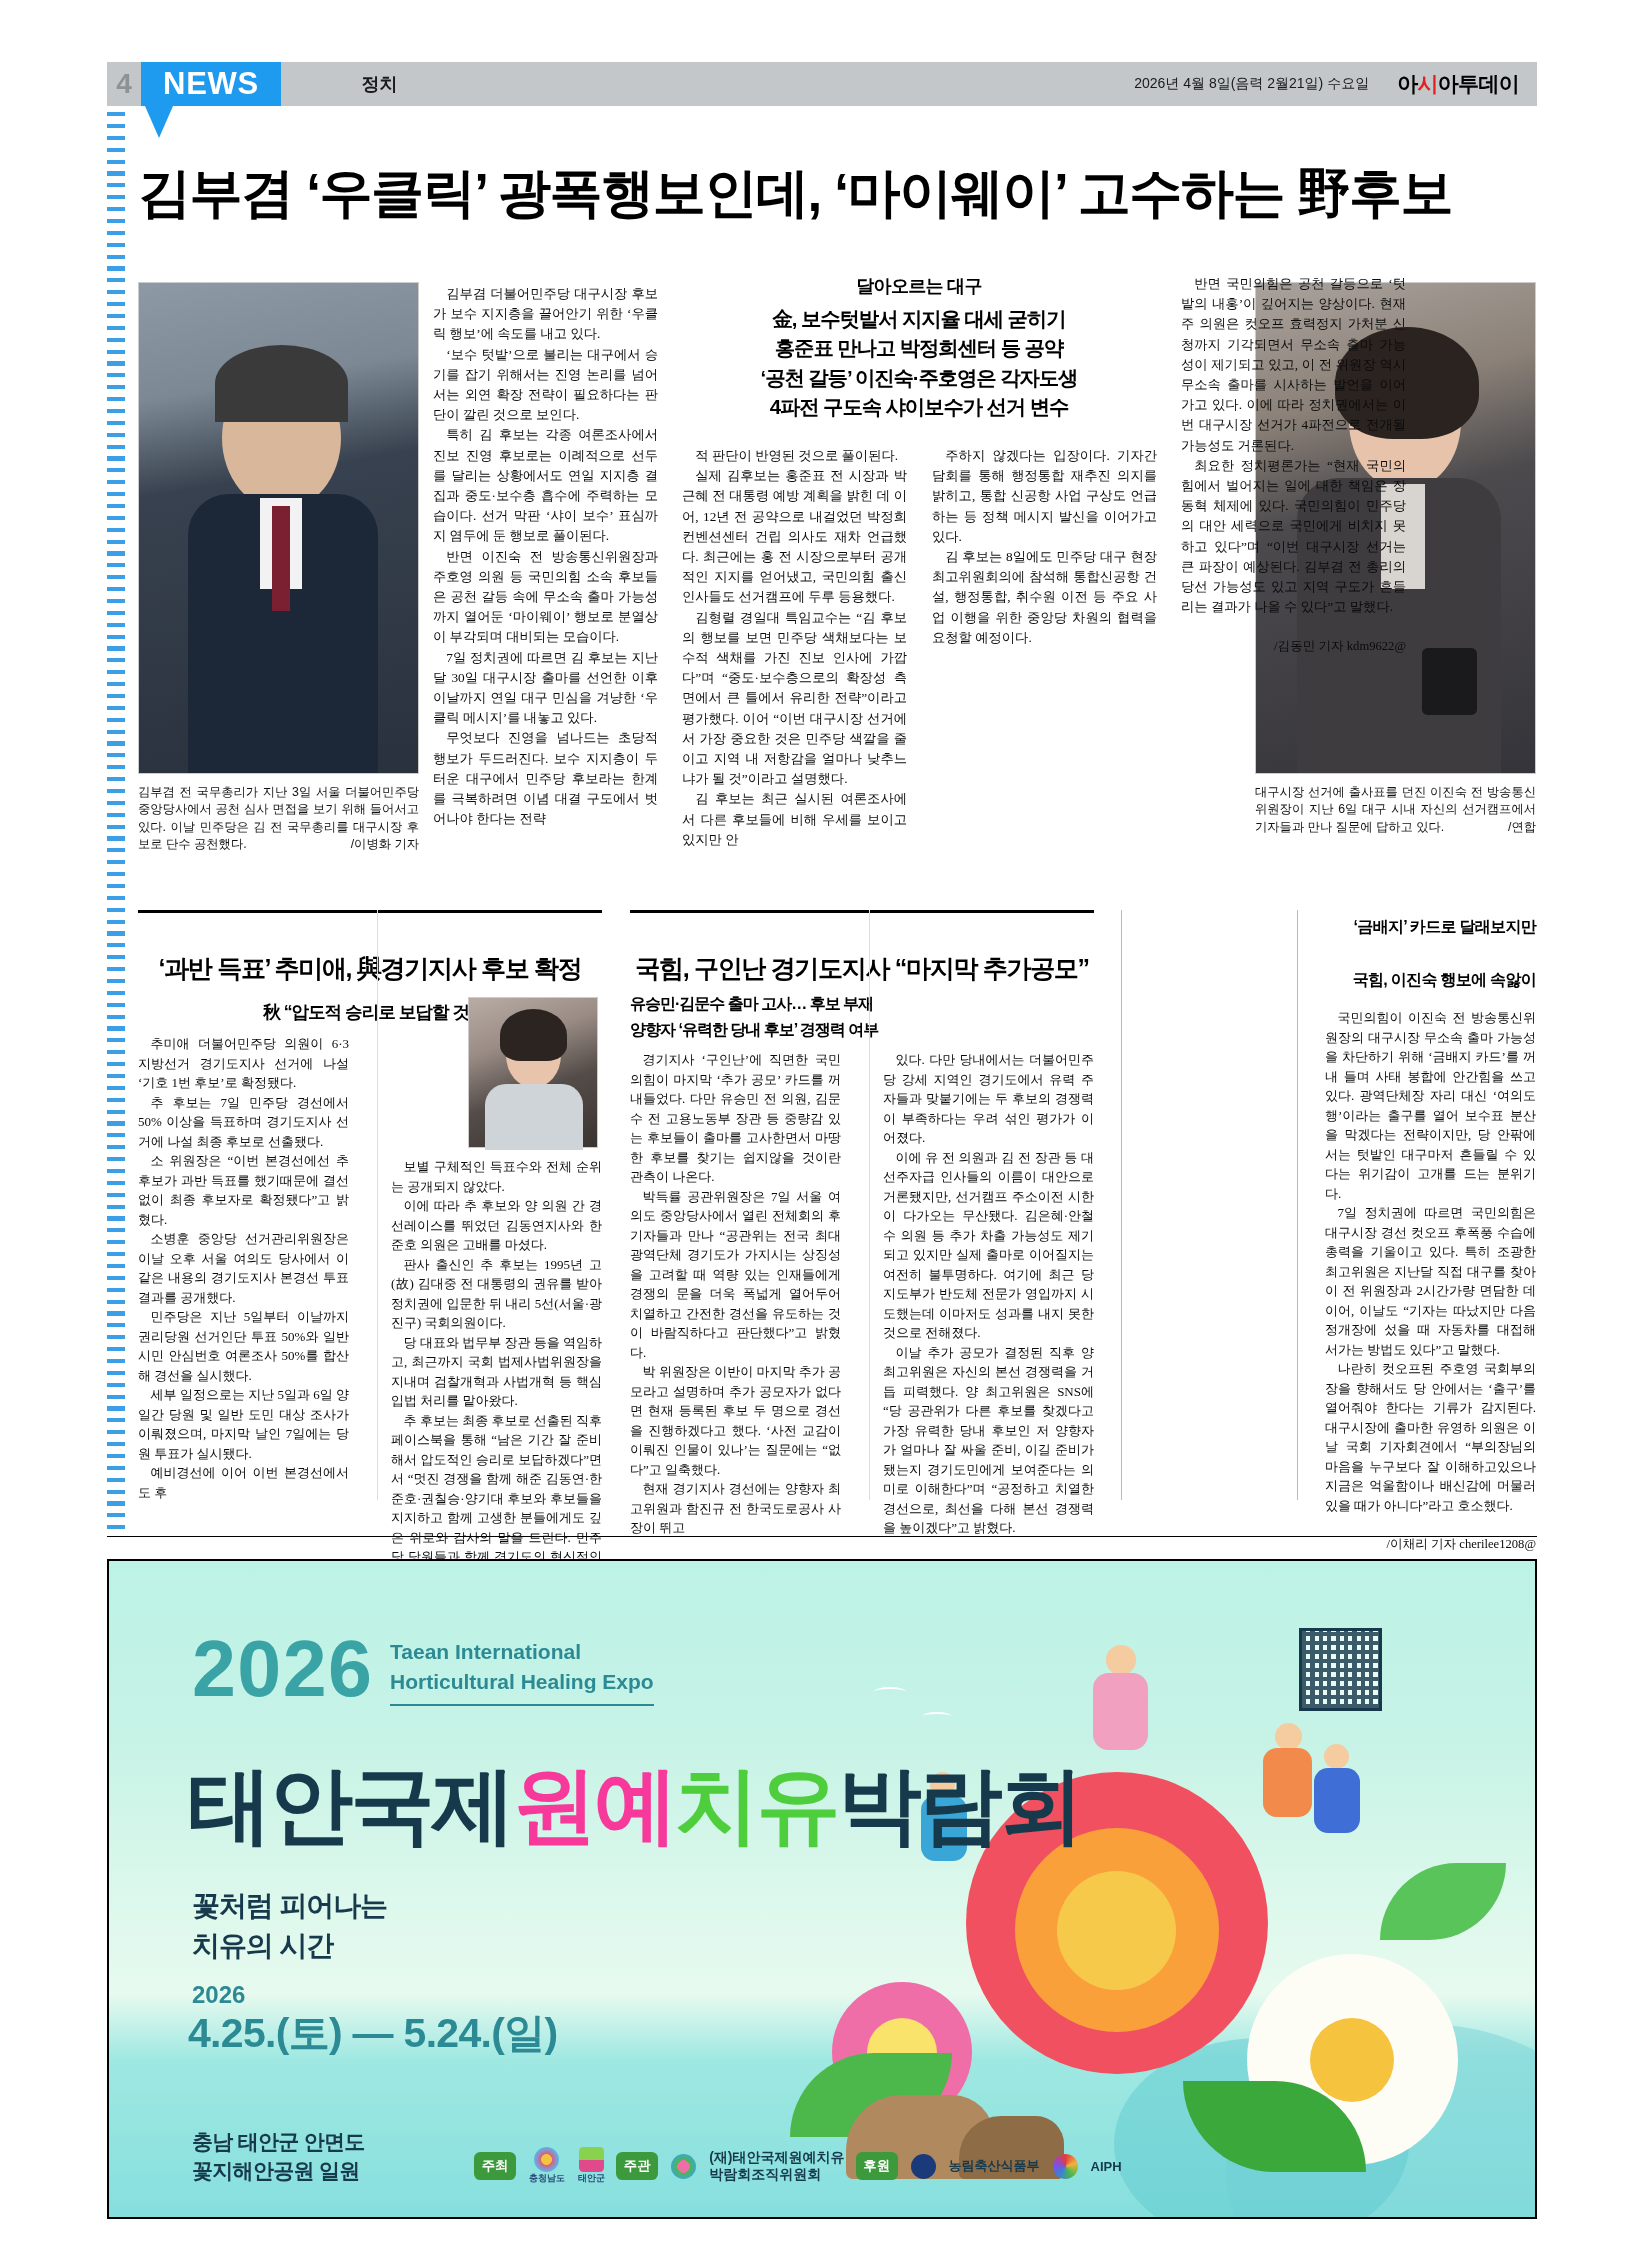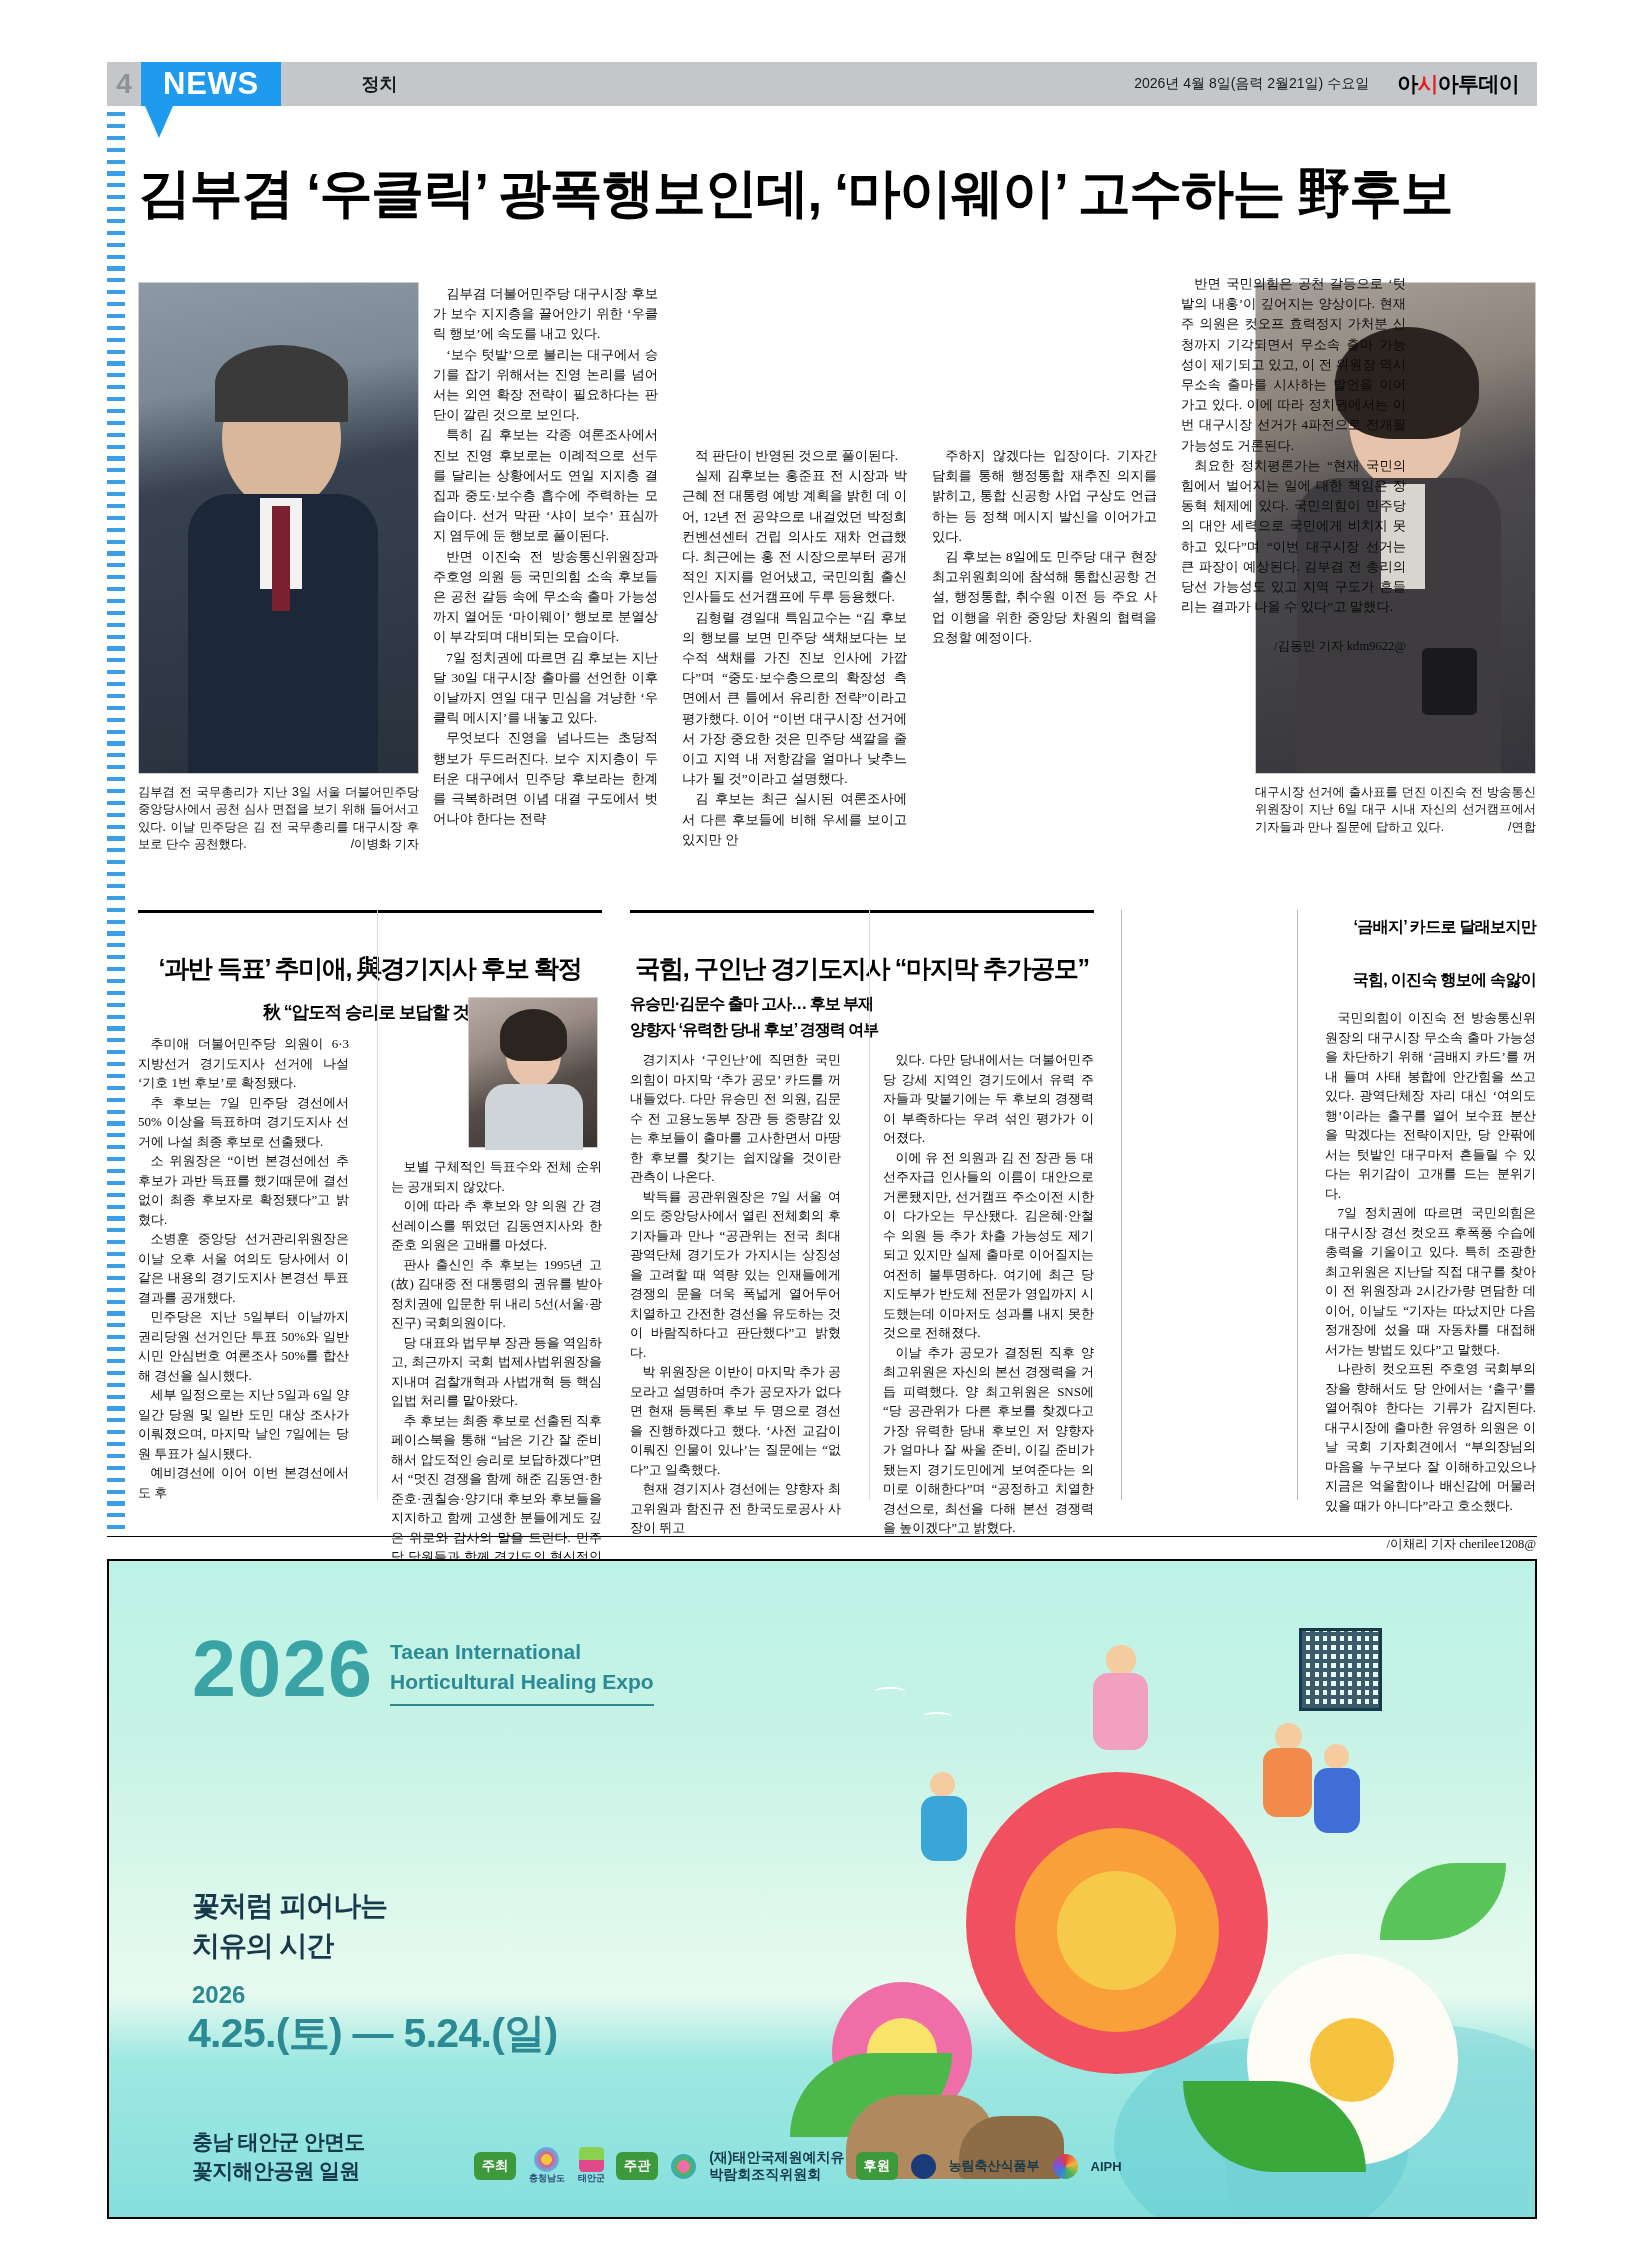--- a/index.html
+++ b/index.html
@@ -313,20 +313,27 @@
       <div class="ph-face" style="left:79px;top:44px;width:144px;height:112px;background:#2b2320;border-radius:50% 50% 40% 40%;"></div>
       <div style="position:absolute;left:41px;top:195px;width:204px;height:295px;background:#3e3c3f;border-radius:42px 42px 0 0;"></div>
       <div style="position:absolute;left:125px;top:201px;width:44px;height:105px;background:#d8d4cf;"></div>
       <div style="position:absolute;left:166px;top:365px;width:55px;height:67px;background:#1a1a1c;border-radius:5.6px;"></div>
     </div>
     <div class="cap cap-r">
       <span>대구시장 선거에 출사표를 던진 이진숙 전 방송통신위원장이 지난 6일 대구 시내 자신의 선거캠프에서 기자들과 만나 질문에 답하고 있다.</span>
       <span class="src">/연합</span>
     </div>
 
+    <div class="deck">
+      <div class="dtitle">달아오르는 대구</div>
+      <div class="dline">金, 보수텃밭서 지지율 대세 굳히기</div>
+      <div class="dline">홍준표 만나고 박정희센터 등 공약</div>
+      <div class="dline">‘공천 갈등’ 이진숙·주호영은 각자도생</div>
+      <div class="dline">4파전 구도속 샤이보수가 선거 변수</div>
+    </div>
 
     <div class="col c1" id="mcol1">
         <p>김부겸 더불어민주당 대구시장 후보가 보수 지지층을 끌어안기 위한 ‘우클릭 행보’에 속도를 내고 있다.</p>
         <p>‘보수 텃밭’으로 불리는 대구에서 승기를 잡기 위해서는 진영 논리를 넘어서는 외연 확장 전략이 필요하다는 판단이 깔린 것으로 보인다.</p>
         <p>특히 김 후보는 각종 여론조사에서 진보 진영 후보로는 이례적으로 선두를 달리는 상황에서도 연일 지지층 결집과 중도·보수층 흡수에 주력하는 모습이다. 선거 막판 ‘샤이 보수’ 표심까지 염두에 둔 행보로 풀이된다.</p>
         <p>반면 이진숙 전 방송통신위원장과 주호영 의원 등 국민의힘 소속 후보들은 공천 갈등 속에 무소속 출마 가능성까지 열어둔 ‘마이웨이’ 행보로 분열상이 부각되며 대비되는 모습이다.</p>
         <p>7일 정치권에 따르면 김 후보는 지난달 30일 대구시장 출마를 선언한 이후 이날까지 연일 대구 민심을 겨냥한 ‘우클릭 메시지’를 내놓고 있다.</p>
         <p>무엇보다 진영을 넘나드는 초당적 행보가 두드러진다. 보수 지지층이 두터운 대구에서 민주당 후보라는 한계를 극복하려면 이념 대결 구도에서 벗어나야 한다는 전략</p>
       </div>
     <div class="col c2" style="top:172px;" id="mcol2">
@@ -451,20 +458,23 @@
     <div class="qr">
         <div class="qr-inner"></div>
       </div>
 
     <div class="ad-year">2026</div>
     <div class="ad-en" id="adEn">
         <div>Taean International</div>
         <div>Horticultural Healing Expo</div>
       </div>
 
+    <div class="ad-title">
+      <span class="t1">태안국제</span><span class="t2">원예</span><span class="t3">치유</span><span class="t4">박람회</span>
+    </div>
 
     <div class="ad-slogan" id="adSlogan">
         <div>꽃처럼 피어나는</div>
         <div>치유의 시간</div>
       </div>
     <div class="ad-y2">2026</div>
     <div class="ad-dates">4.25.(토) — 5.24.(일)</div>
 
     <div class="ad-venue" id="adVenue">
         <div>충남 태안군 안면도</div>

